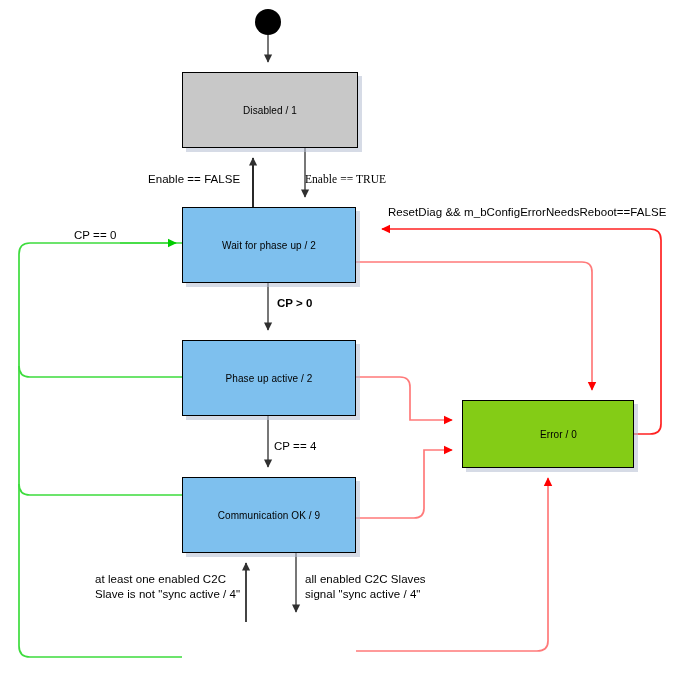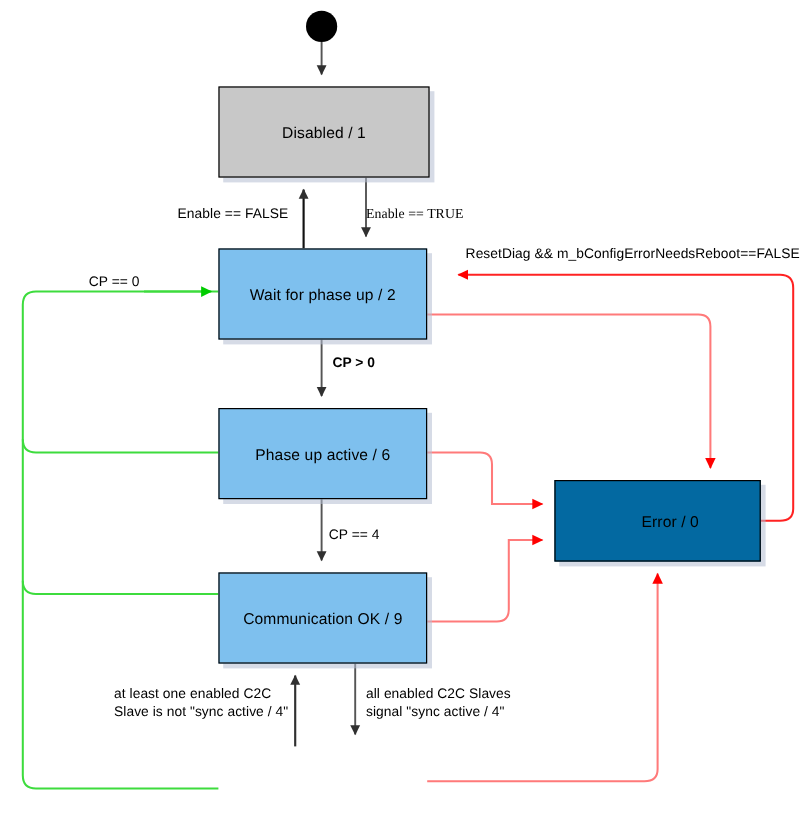--- a/index.html
+++ b/index.html
@@ -21,21 +21,21 @@
     width: 675px;
     height: 698px;
   }
   .state-box {
     position: absolute;
     border: 1.6px solid #000000;
     box-sizing: border-box;
     display: flex;
     align-items: center;
     justify-content: center;
-    font-size: 13px;
+    font-size: 10px;
     color: #000000;
     letter-spacing: 0.1px;
     box-shadow: 4px 4px 0 rgba(180,190,210,0.55);
   }
   .edge-label {
     position: absolute;
     font-size: 11.5px;
     color: #000000;
     white-space: nowrap;
     line-height: 14px;
@@ -98,29 +98,29 @@
 
   <div class="state-box" style="left:182px; top:72px; width:176px; height:76px; background:#c8c8c8;">
     <span>Disabled / 1</span>
   </div>
 
   <div class="state-box" style="left:182px; top:207px; width:174px; height:76px; background:#7ec0ee;">
     <span>Wait for phase up / 2</span>
   </div>
 
   <div class="state-box" style="left:182px; top:340px; width:174px; height:76px; background:#7ec0ee;">
-    <span>Phase up active / 6</span>
+    <span>Phase up active / 2</span>
   </div>
 
   <div class="state-box" style="left:182px; top:477px; width:174px; height:76px; background:#7ec0ee;">
     <span>Communication OK / 9</span>
   </div>
 
 
-  <div class="state-box" style="left:462px; top:400px; width:172px; height:68px; background:#0369a1;padding-left:21px;">
+  <div class="state-box" style="left:462px; top:400px; width:172px; height:68px; background:#84cc16;padding-left:21px;">
     <span>Error / 0</span>
   </div>
 
   <div class="edge-label" style="left:148px; top:172px;">Enable == FALSE</div>
 
   <div class="edge-label" style="left:305px; top:172px;font-family:Liberation Serif, serif;">Enable == TRUE</div>
 
   <div class="edge-label" style="left:277px; top:296px;font-weight:bold;">CP &gt; 0</div>
 
   <div class="edge-label" style="left:274px; top:439px;">CP == 4</div>

